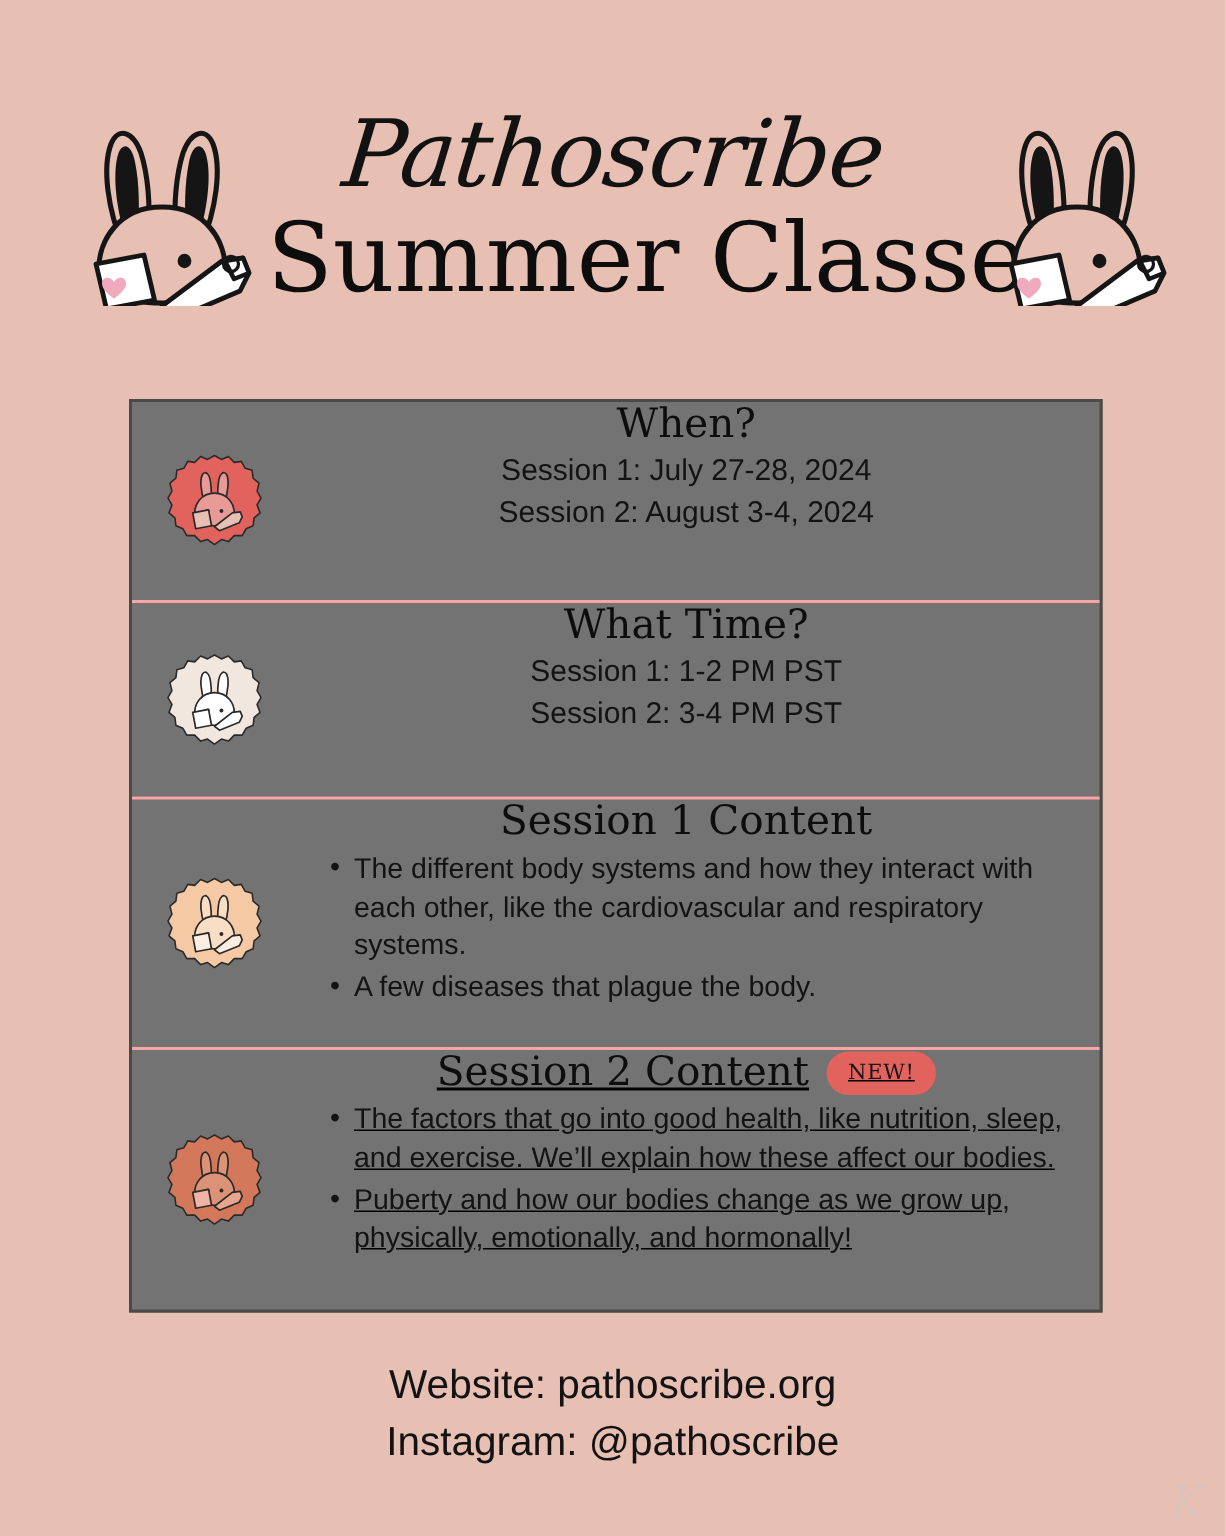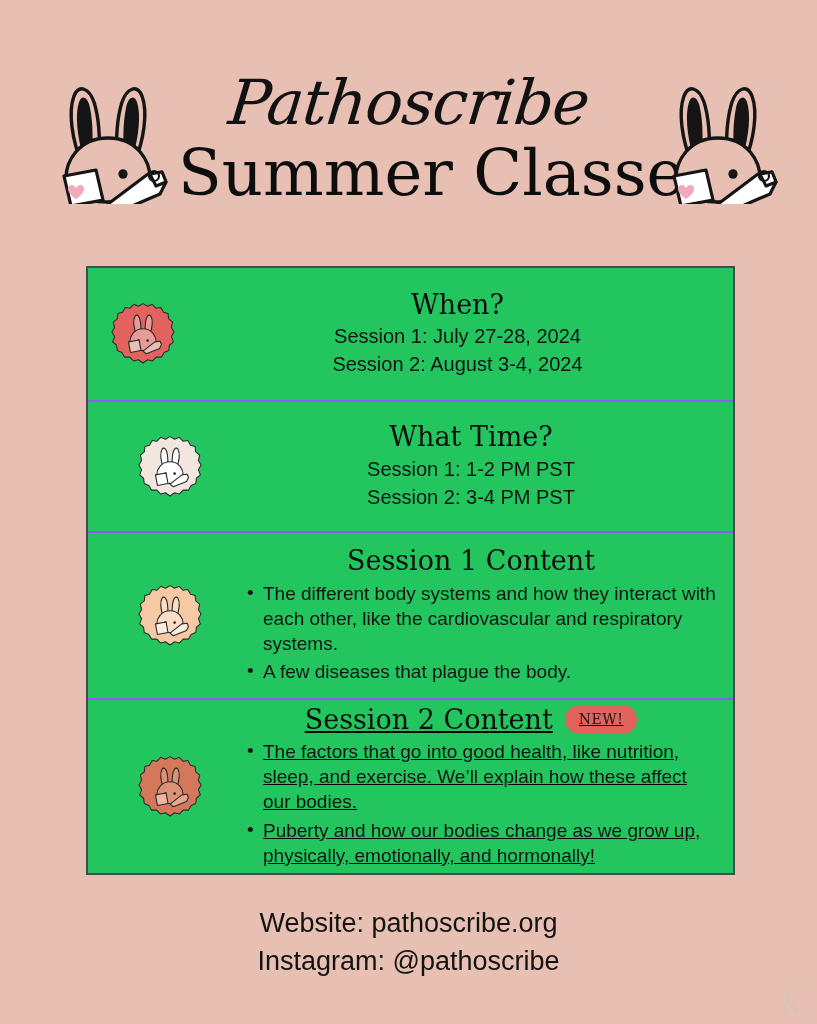--- a/index.html
+++ b/index.html
@@ -74,26 +74,25 @@
     position: absolute;
     left: 86px;
     top: 266px;
     width: 649px;
     border: 2px solid #4a4a4a;
     background: #4a4a4a;
     box-sizing: border-box;
   }
   .card {
     position: relative;
-    background: #22c55e;
+    background: #737373;
     display: flex;
-    align-items: center;
     box-sizing: border-box;
   }
-  .card + .card { border-top: 2px solid #8b5cf6; padding-left: 27px; }
+  .card + .card { border-top: 2px solid #fca5a5; }
 
   .card-badge-col {
     width: 110px;
     flex: 0 0 110px;
     display: flex;
     align-items: center;
     justify-content: center;
   }
   .card-body {
     flex: 1 1 auto;

